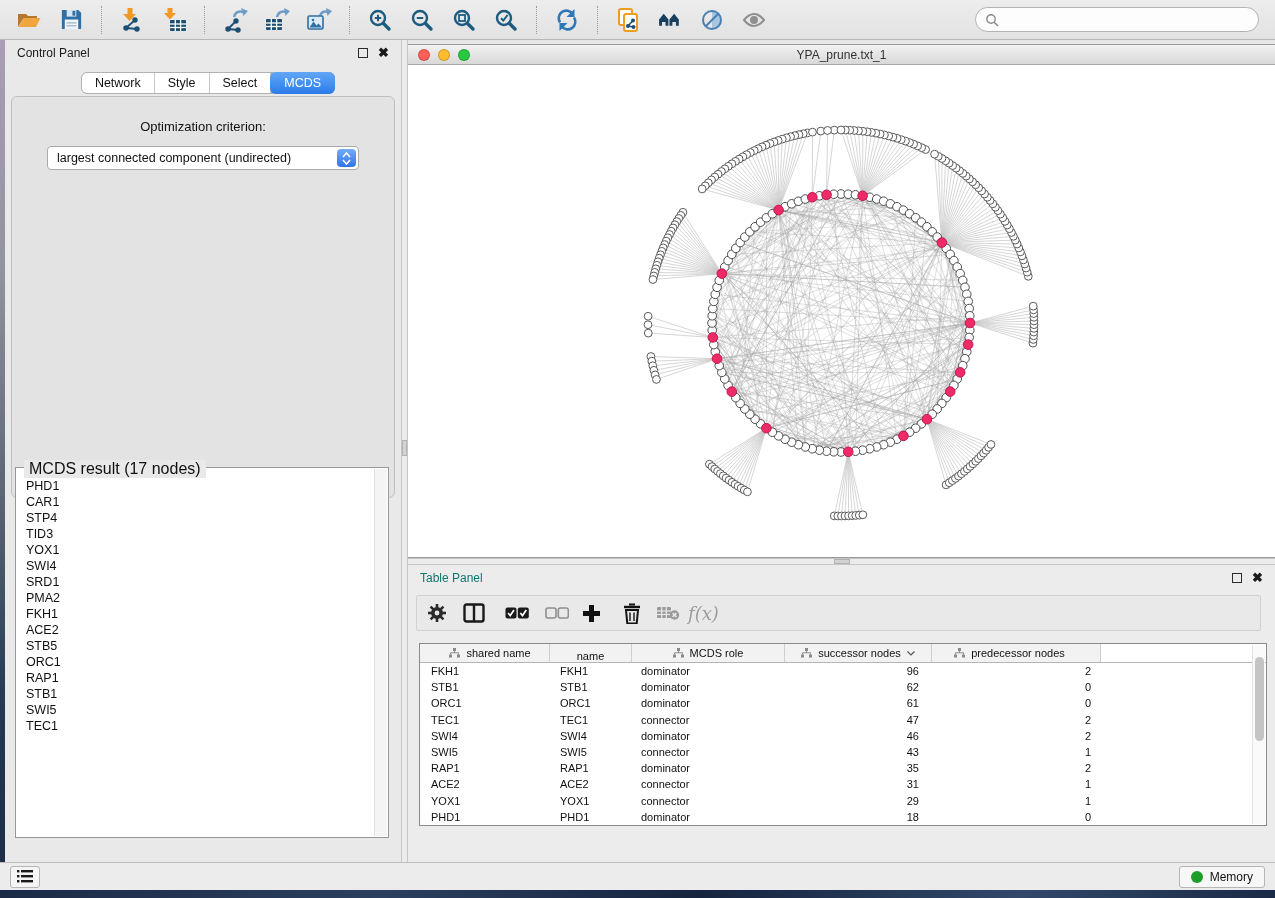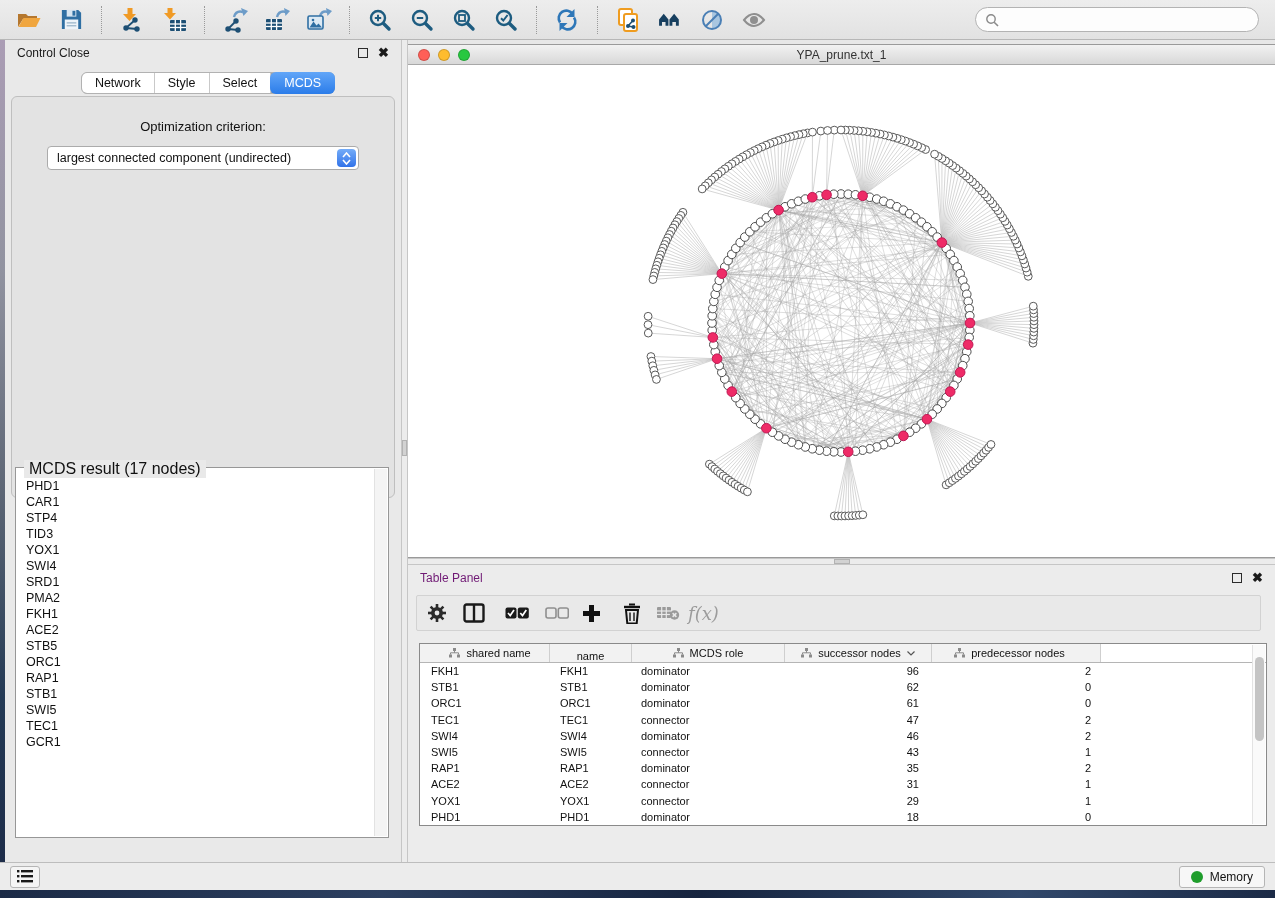--- a/index.html
+++ b/index.html
@@ -69,21 +69,21 @@
   .net-titlebar { height:20px; background:linear-gradient(#f2f2f2,#d8d8d8); border-bottom:1px solid #a8a8a8;
     position:relative; display:flex; align-items:center; justify-content:center; }
   .lights { position:absolute; left:10px; top:4px; display:flex; gap:8px; }
   .light { width:12px; height:12px; border-radius:50%; border:1px solid rgba(0,0,0,.18); }
   .net-title { font-size:12px; color:#333; }
   #netsvg { display:block; background:#fff; }
 
   
   .table-panel { flex:1; background:#ececec; position:relative; }
   .tp-header { height:26px; display:flex; align-items:center; padding:0 12px; }
-  .tp-title { font-size:12px; color:#701a75; }
+  .tp-title { font-size:12px; color:#0f766e; }
   .tp-toolbar { position:absolute; left:8px; right:14px; top:30px; height:36px; background:#e9e9e9;
     border:1px solid #d2d2d2; border-radius:2px; display:flex; align-items:center; padding-left:10px; }
   .tbicon { height:26px; display:flex; align-items:center; justify-content:center; margin-right:7px; }
   .table-box { position:absolute; left:11px; top:78px; width:848px; height:183px; background:#fff; border:1px solid #8a8a8a; }
   .thead { display:flex; height:19px; border-bottom:1px solid #b5b5b5; }
   .hcell { background:#f2f2f2; border-right:1px solid #cfcfcf; display:flex; align-items:center; justify-content:center; gap:6px;
     font-size:11px; color:#111; }
   .hfill { flex:1; background:#fff; }
   .trow { display:flex; height:16.2px; align-items:center; }
   .tcell { font-size:11px; color:#111; overflow:hidden; white-space:nowrap; }
@@ -272,21 +272,21 @@
         </svg>
       <input type="text" placeholder="" style="">
     </div>
   </div>
 
   <div class="main">
     <div class="wall-left"></div>
 
     <div class="control-panel">
       <div class="cp-header">
-        <span class="cp-title">Control Close</span>
+        <span class="cp-title">Control Panel</span>
         <span class="win-btns">
           <span class="float-btn"></span>
           <span class="close-btn">✖</span>
         </span>
       </div>
       <div class="tabbar">
         <div class="tabs-box">
           <div class="tab">Network</div>
           <div class="tab">Style</div>
           <div class="tab">Select</div>
@@ -319,21 +319,20 @@
             <div class="mcds-item">SRD1</div>
             <div class="mcds-item">PMA2</div>
             <div class="mcds-item">FKH1</div>
             <div class="mcds-item">ACE2</div>
             <div class="mcds-item">STB5</div>
             <div class="mcds-item">ORC1</div>
             <div class="mcds-item">RAP1</div>
             <div class="mcds-item">STB1</div>
             <div class="mcds-item">SWI5</div>
             <div class="mcds-item">TEC1</div>
-            <div class="mcds-item">GCR1</div>
           </div>
         <div class="list-scroll"></div>
       </div>
     </div>
 
     <div class="v-splitter">
         <div class="handle"></div>
       </div>
 
     <div class="right-side">

